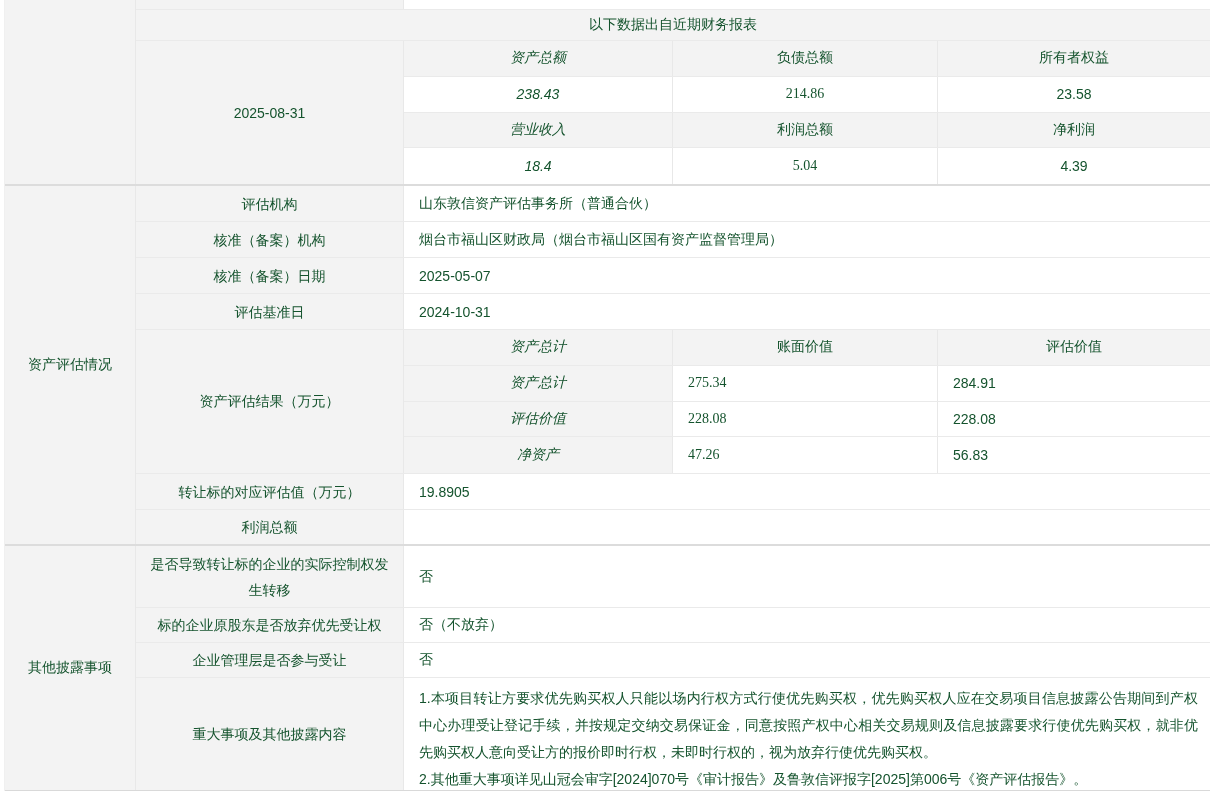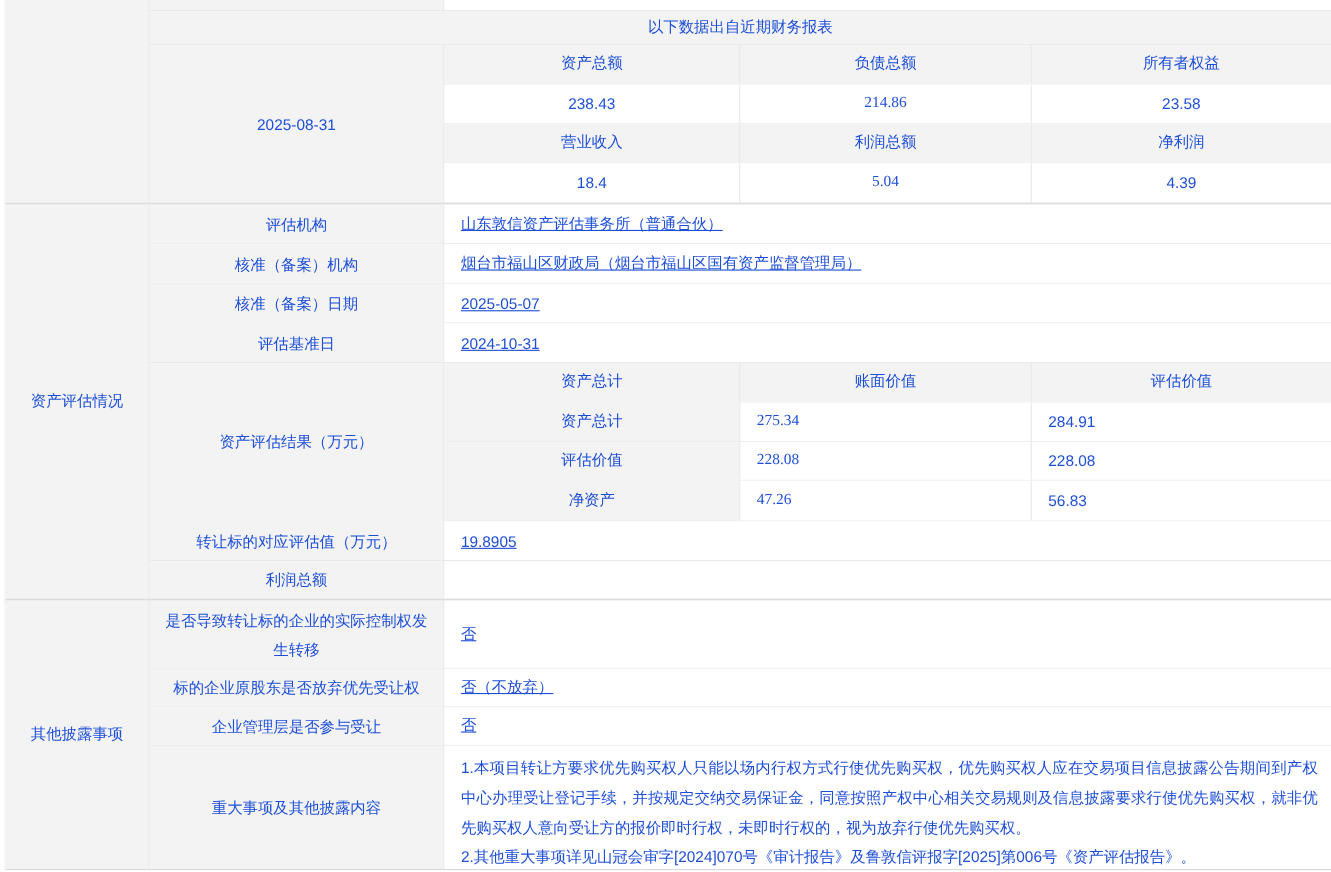--- a/index.html
+++ b/index.html
@@ -4,21 +4,21 @@
 <style>
   * { box-sizing: border-box; margin: 0; padding: 0; }
   html, body { background: #fff; }
   .page {
     position: relative;
     width: 1210px;
     height: 793px;
     background: #fff;
     font-family: "Liberation Sans", "DejaVu Sans", sans-serif;
     font-size: 14px;
-    color: #1d4ed8;
+    color: #14532d;
     overflow: hidden;
   }
   .tbl {
     position: absolute;
     left: 4px;
     top: 0;
     width: 1206px;
     display: flex;
     flex-direction: column;
     border-left: 1px solid #f0f0f0;
@@ -49,21 +49,20 @@
     padding: 0 10px;
     line-height: 26px;
     flex-shrink: 0;
   }
   .cell-value {
     flex: 1;
     background: #fff;
     display: flex;
     align-items: center;
     padding-left: 15px;
-    text-decoration: underline;
   }
   .banner {
     height: 31px;
     background: #f3f3f3;
     display: flex;
     align-items: center;
     justify-content: center;
     border-bottom: 1px solid #eaeaea;
   }
   .sliver { height: 10px; border-bottom: 1px solid #eaeaea; display: flex; }
@@ -76,21 +75,21 @@
     border-right: 1px solid #e8e8e8;
     display: flex;
     align-items: center;
     justify-content: center;
     flex-shrink: 0;
   }
   .grid { width: 806px; display: flex; flex-direction: column; }
   .grid .g-row { display: flex; height: 36px; border-bottom: 1px solid #eaeaea; }
   .grid .g-row:last-child { border-bottom: none; }
   .g-cell { display: flex; align-items: center; justify-content: center; }
-  .g-cell.c1 { width: 268px; }
+  .g-cell.c1 { width: 268px; font-style: italic; }
   .g-cell.c2 { width: 265px; border-left: 1px solid #e8e8e8; font-family: Liberation Serif, serif; }
   .g-cell.c3 { width: 273px; border-left: 1px solid #e8e8e8; }
   .g-cell.hdr { background: #f3f3f3; }
   .g-cell.val { background: #fff; }
   .g-cell.val-left { justify-content: flex-start; padding-left: 15px; }
   .h36 { height: 36px; }
   .h34 { height: 34px; }
   .h35 { height: 35px; }
   .h62 { height: 62px; }
   .eval-block { display: flex; height: 144px; }

